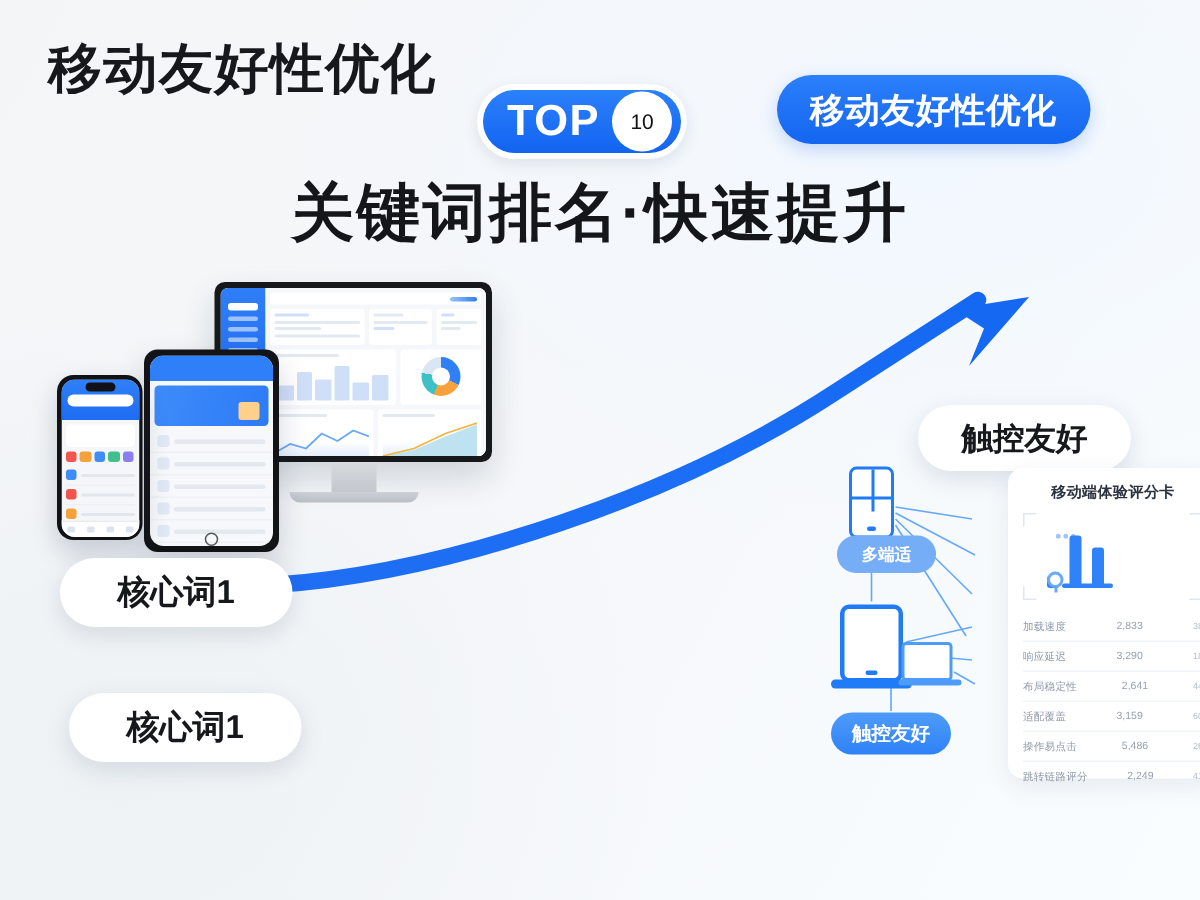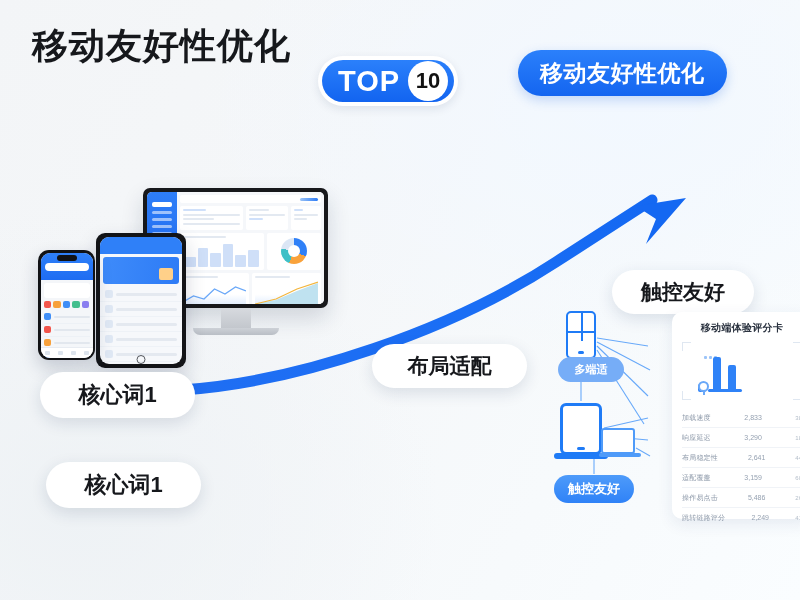--- a/index.html
+++ b/index.html
@@ -30,21 +30,21 @@
     height:42px; background:linear-gradient(180deg,#2b80fb 0%,#1264f0 100%);
     border-radius:22px; display:flex; align-items:center; padding:0 6px 0 16px; gap:8px;
   }
   .topbadge-word {
     color:#ffffff; font-size:29px; font-weight:700; letter-spacing:1px; line-height:1;
     font-family:"Liberation Sans","DejaVu Sans",sans-serif;
   }
   .topbadge-num {
     width:40px; height:40px; border-radius:50%; background:#ffffff;
     display:flex; align-items:center; justify-content:center;
-    color:#121212; font-size:22px; font-weight:700; line-height:1;
+    color:#121212; font-size:14px; font-weight:400; line-height:1;
   }
   .tagpill {
     position:absolute; left:518px; top:50px;
     height:46px; padding:0 22px; border-radius:23px;
     background:linear-gradient(180deg,#2b80fb 0%,#1465f0 100%);
     display:flex; align-items:center; justify-content:center;
     color:#ffffff; font-size:23px; font-weight:700; letter-spacing:.5px;
     white-space:nowrap; box-shadow:0 4px 12px rgba(20,90,220,.22);
   }
   .headline {
@@ -224,20 +224,21 @@
 
   <div class="topbadge">
     <div class="topbadge-inner">
       <span class="topbadge-word">TOP</span>
       <span class="topbadge-num">10</span>
     </div>
   </div>
 
   <div class="tagpill">移动友好性优化</div>
 
+  <div class="headline">关键词排名·快速提升</div>
 
   <svg class="arrow" viewBox="0 0 800 600">
     <defs>
       <linearGradient id="agrad" x1="0" y1="1" x2="1" y2="0">
         <stop offset="0%" stop-color="#1f6ef3"></stop>
         <stop offset="55%" stop-color="#1a6ef5"></stop>
         <stop offset="100%" stop-color="#1468f2"></stop>
       </linearGradient>
     </defs>
     <path d="M182 390 C 300 382, 452 330, 556 262 L 652 200" stroke="url(#agrad)" stroke-width="11" fill="none" stroke-linecap="round"></path>
@@ -398,21 +399,20 @@
                 <i></i>
               </div>
           </div>
         </div>
       </div>
     </div>
   </div>
 
   <div class="pill pill-k1">核心词1</div>
   <div class="pill pill-k3">核心词1</div>
-  <div class="pill pill-layout">布局适配</div>
   <div class="pill pill-touch">触控友好</div>
 
   <div class="diagram">
     <svg class="links" viewBox="0 0 232 215">
       <g stroke="#4f9bf9" stroke-width="1.1" fill="none" opacity=".85">
         <path d="M49 38 L 100 46"></path>
         <path d="M49 42 L 102 70"></path>
         <path d="M49 46 L 100 96"></path>
         <path d="M49 50 L 96 124"></path>
         <path d="M33 60 L 33 101"></path>

